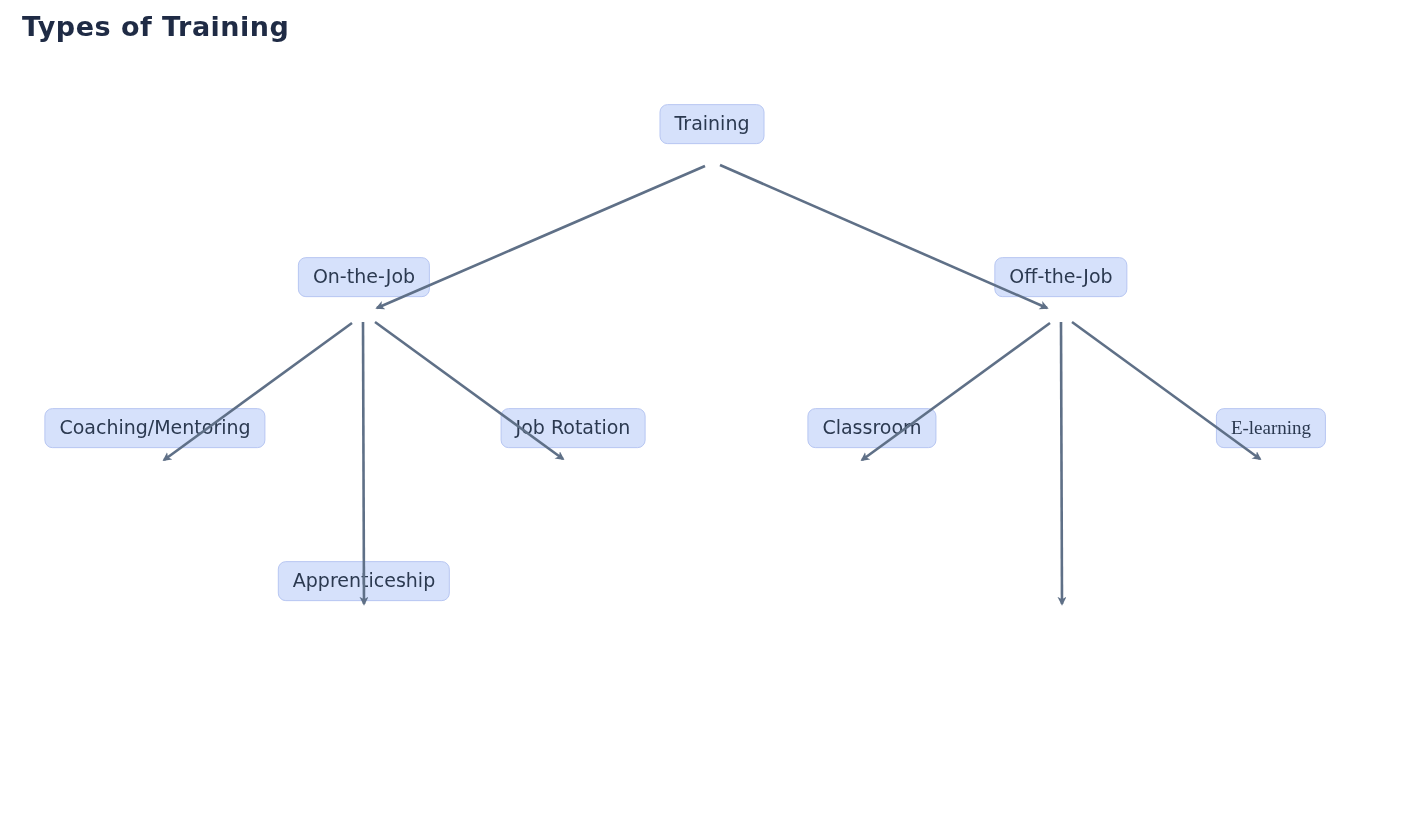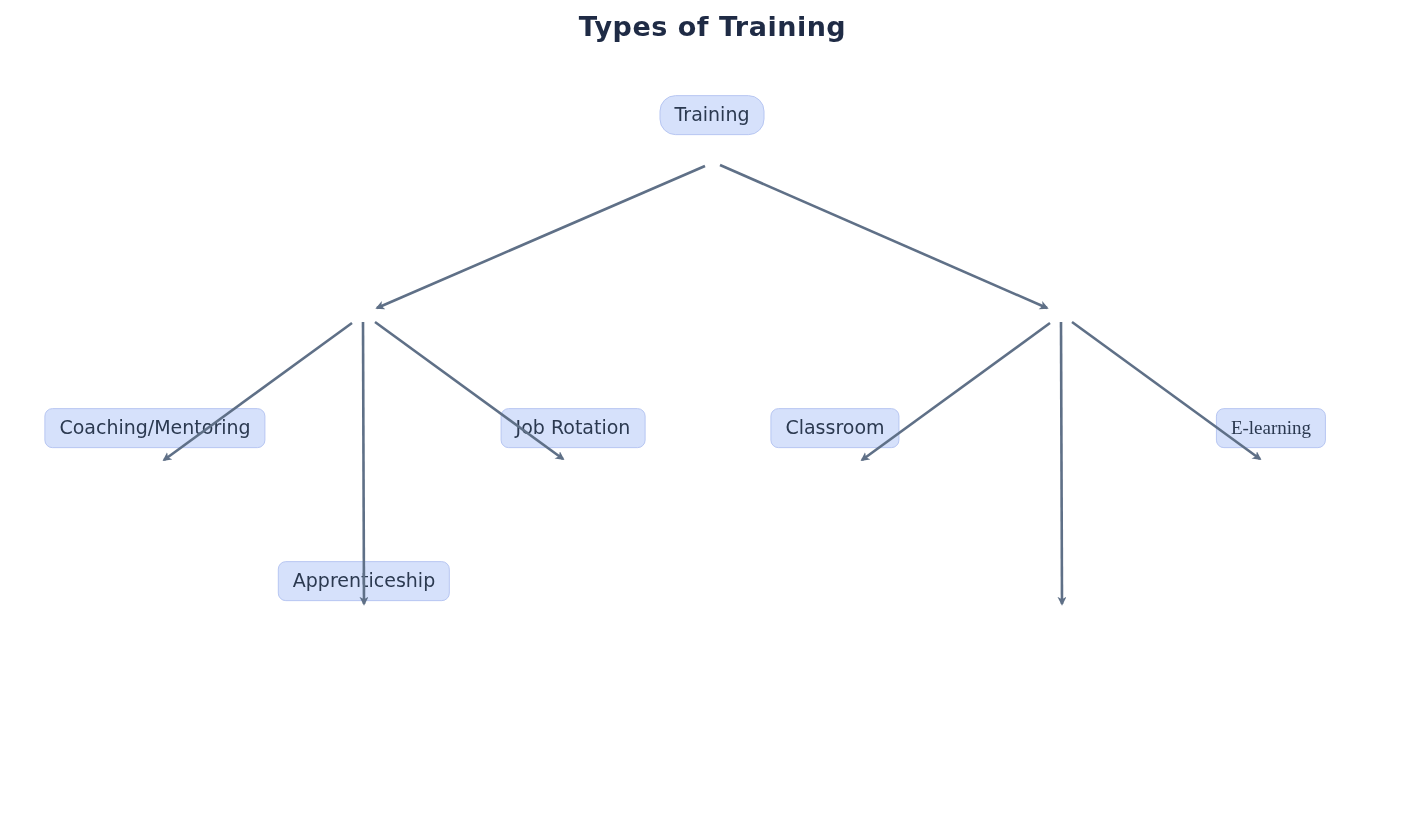--- a/index.html
+++ b/index.html
@@ -20,25 +20,26 @@
     width: 1425px;
     height: 825px;
     background: var(--bg);
     overflow: hidden;
   }
   .diagram-title {
     position: absolute;
     top: 11px;
     left: 0;
     width: 1425px;
-    text-align: center;
+    text-align: left;
     font-size: 27px;
     font-weight: bold;
     letter-spacing: 0.5px;
     color: var(--title-text);
+    padding-left: 22px;
   }
   .edges-layer {
     position: absolute;
     top: 0;
     left: 0;
     width: 1425px;
     height: 825px;
     z-index: 2;
     pointer-events: none;
   }
@@ -68,25 +69,27 @@
     white-space: nowrap;
   }
 </style>
 </head>
 <body>
 
 <div class="canvas">
   <div class="diagram-title">Types of Training</div>
 
   <div class="nodes-layer">
-      <div class="node" style="left: 712px; top: 115px; border-radius: 16px;">Training</div>
+      <div class="node" style="left: 712px; top: 124px;">Training</div>
+      <div class="node" style="left: 364px; top: 277px;">On-the-Job</div>
+      <div class="node" style="left: 1061px; top: 277px;">Off-the-Job</div>
       <div class="node" style="left: 155px; top: 428px;">Coaching/Mentoring</div>
       <div class="node" style="left: 364px; top: 581px;">Apprenticeship</div>
       <div class="node" style="left: 573px; top: 428px;">Job Rotation</div>
-      <div class="node" style="left: 835px; top: 428px;">Classroom</div>
+      <div class="node" style="left: 872px; top: 428px;">Classroom</div>
       <div class="node" style="left: 1271px; top: 428px; font-family: Liberation Serif, serif;">E-learning</div>
     </div>
 
   <svg class="edges-layer" width="1425" height="825" viewBox="0 0 1425 825" xmlns="http://www.w3.org/2000/svg">
     <defs>
       <marker id="arrowhead" markerWidth="10" markerHeight="10" refX="7.2" refY="4.5" orient="auto" markerUnits="userSpaceOnUse">
         <path d="M0,0 L9,4.5 L0,9 L2.4,4.5 Z"></path>
       </marker>
     </defs>
   <line x1="705" y1="166" x2="377" y2="308" marker-end="url(#arrowhead)"></line>

